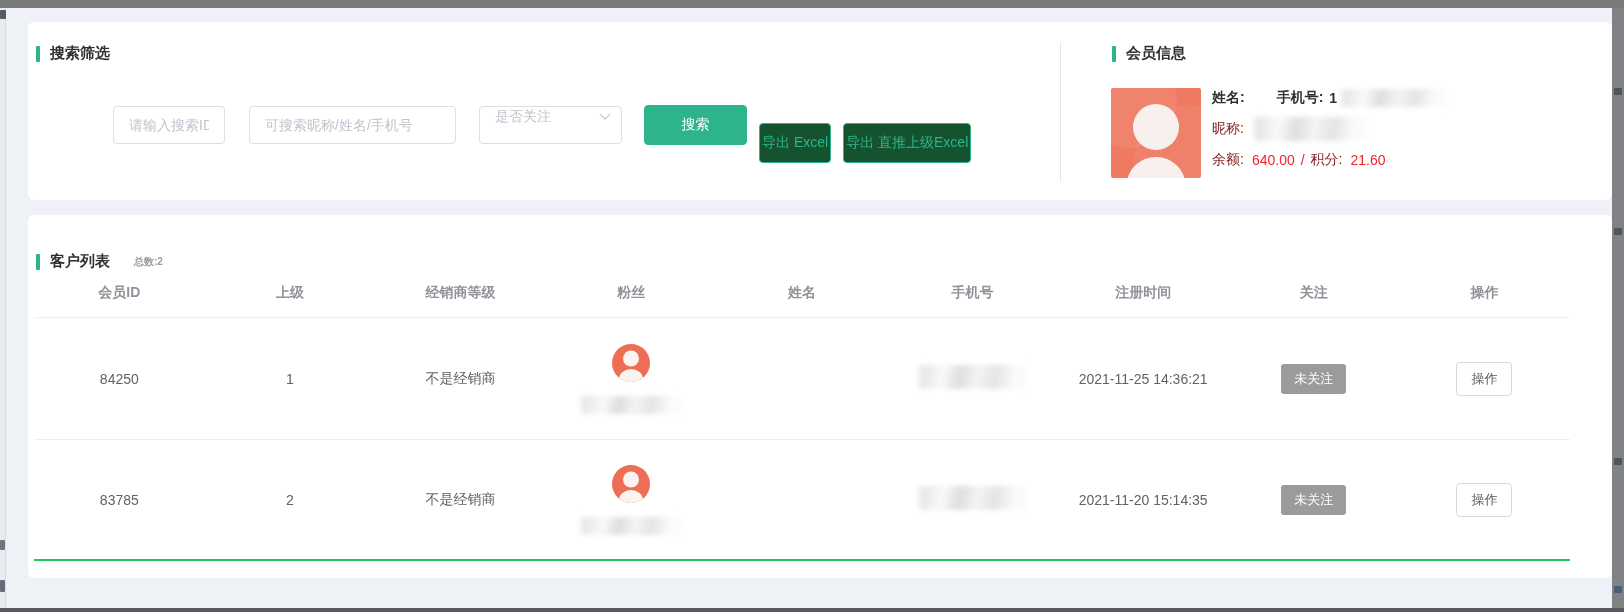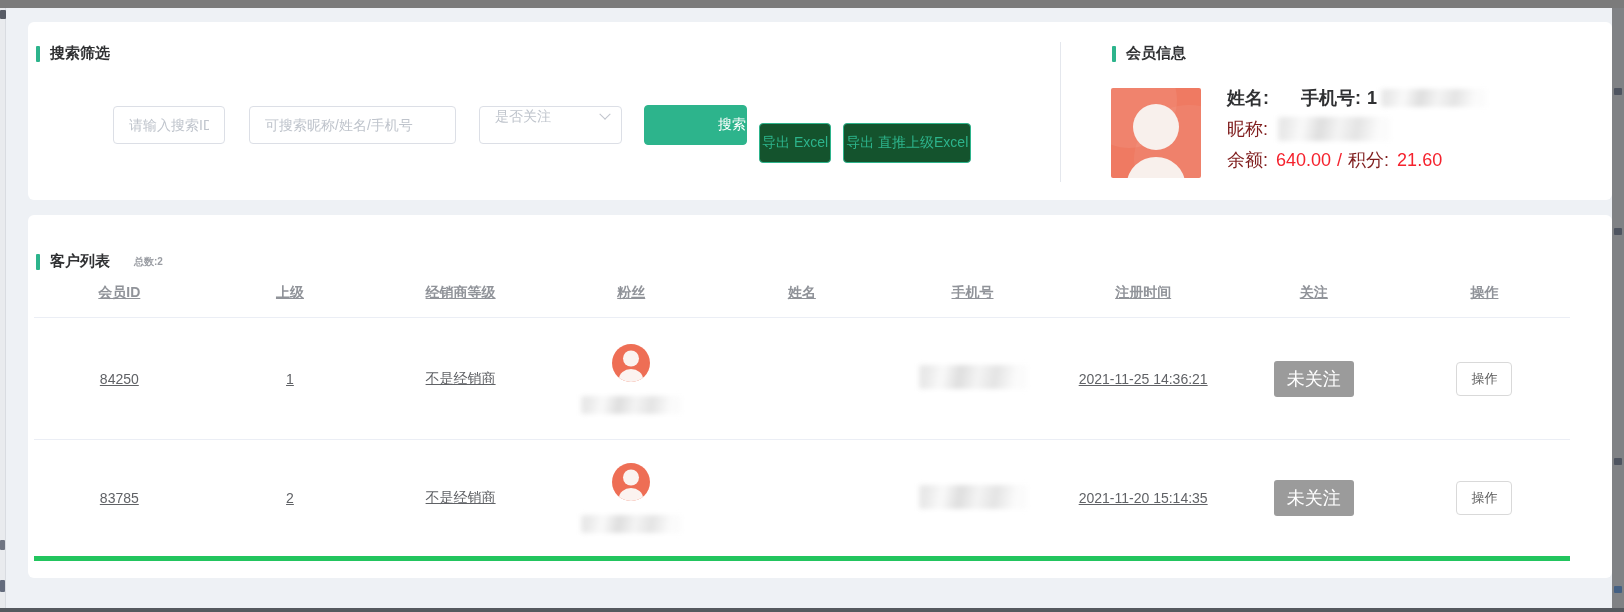--- a/index.html
+++ b/index.html
@@ -29,53 +29,53 @@
                color:#606266; outline:none; font-family:inherit; }
   .txt-input::placeholder { color:#bfc4cc; }
   .in-id { width:112px; margin-right:24px;margin-left:45px; }
   .in-kw { width:207px; margin-right:23px; }
   .select-box { width:143px; height:38px; border:1px solid #dcdfe6; border-radius:4px; padding:0 12px 16px 15px;
                 display:flex; align-items:center; justify-content:space-between; margin-right:22px; cursor:pointer; }
   .select-box .val { font-size:14px; color:#bfc4cc; }
   .chev { width:8px; height:8px; border-right:1.5px solid #c0c4cc; border-bottom:1.5px solid #c0c4cc;
           transform:rotate(45deg) translate(-2px,-2px); }
   .btn { height:40px; border-radius:4px; font-size:14px; cursor:pointer; font-family:inherit; }
-  .btn-primary { width:103px; background:#2db48c; border:1px solid #2db48c; color:#fff; margin-right:12px;text-align:right; }
+  .btn-primary { width:103px; background:#2db48c; border:1px solid #2db48c; color:#fff; margin-right:12px; }
   .btn-outline { background:#14532d; border:1px solid #2db48c; color:#2db48c; padding:0 2px; margin-right:12px;margin-top:36px; }
 
   
   .v-divider { position:absolute; left:1032px; top:20px; width:1px; height:140px; background:#e4e7ed; }
   .member-title { position:absolute; top:22px; left:1084px; }
   .member-avatar { position:absolute; top:66px; left:1083px; width:90px; height:90px; border-radius:2px; overflow:hidden; }
-  .member-lines { position:absolute; top:66px; left:1184px; font-size:18px;margin-left:15px; }
+  .member-lines { position:absolute; top:66px; left:1184px; font-size:14px; }
   .m-line { display:flex; align-items:center; height:20px; }
   .m-line + .m-line { margin-top:11px; }
   .lbl-strong { color:#303133; font-weight:bold; }
   .lbl-gray { color:#7f1d1d; }
   .red { color:#f5222d; }
   .blur { background:linear-gradient(100deg,#e9e9e9 8%,#fafafa 22%,#dedede 38%,#f4f4f4 54%,#e4e4e4 70%,#fbfbfb 88%);
           filter:blur(2.5px); border-radius:2px; }
   .blur-phone-top { width:105px; height:18px; margin-left:4px; }
   .blur-nick { width:112px; height:24px; margin-left:10px; }
 
   
   .list-title-row { position:absolute; top:20px; left:8px; display:flex; align-items:center;margin-top:17px; }
   .total-label { margin-left:24px; font-size:10px; font-weight:bold; color:#9a9da3; }
   .table { position:absolute; top:54px; left:6px; right:42px; }
   .thead, .trow { display:flex; align-items:center; }
   .thead { height:48px; }
   .trow { height:122px; border-top:1px solid #ebeef5; }
-  .table-bottom { border-bottom:5px solid #22c55e; }
-  .cell { width:11.11%; text-align:center; font-size:14px; color:#606266;text-decoration:underline; }
+  .table-bottom { border-bottom:2px solid #22c55e; }
+  .cell { width:11.11%; text-align:center; font-size:14px; color:#606266; }
   .thead .cell { color:#909399; font-weight:bold; }
   .fan-cell { display:flex; flex-direction:column; align-items:center; }
   .fan-avatar { width:38px; height:38px; border-radius:50%; overflow:hidden; }
   .blur-fan-name { width:100px; height:18px; margin-top:14px; }
   .blur-cell-phone { display:inline-block; width:108px; height:24px; }
-  .badge { display:inline-block; background:#9b9b9b; color:#fff; font-size:18px; padding:6px 13px; border-radius:3px; }
+  .badge { display:inline-block; background:#9b9b9b; color:#fff; font-size:13px; padding:6px 13px; border-radius:3px; }
   .btn-action { background:#fff; border:1px solid #d9d9d9; border-radius:4px; color:#595959; font-size:13px;
                 padding:7px 14px; cursor:pointer; font-family:inherit; }
 </style>
 </head>
 <body>
 
 <div class="screen">
 
   <div class="chrome-top"></div>
   <div class="chrome-left">

